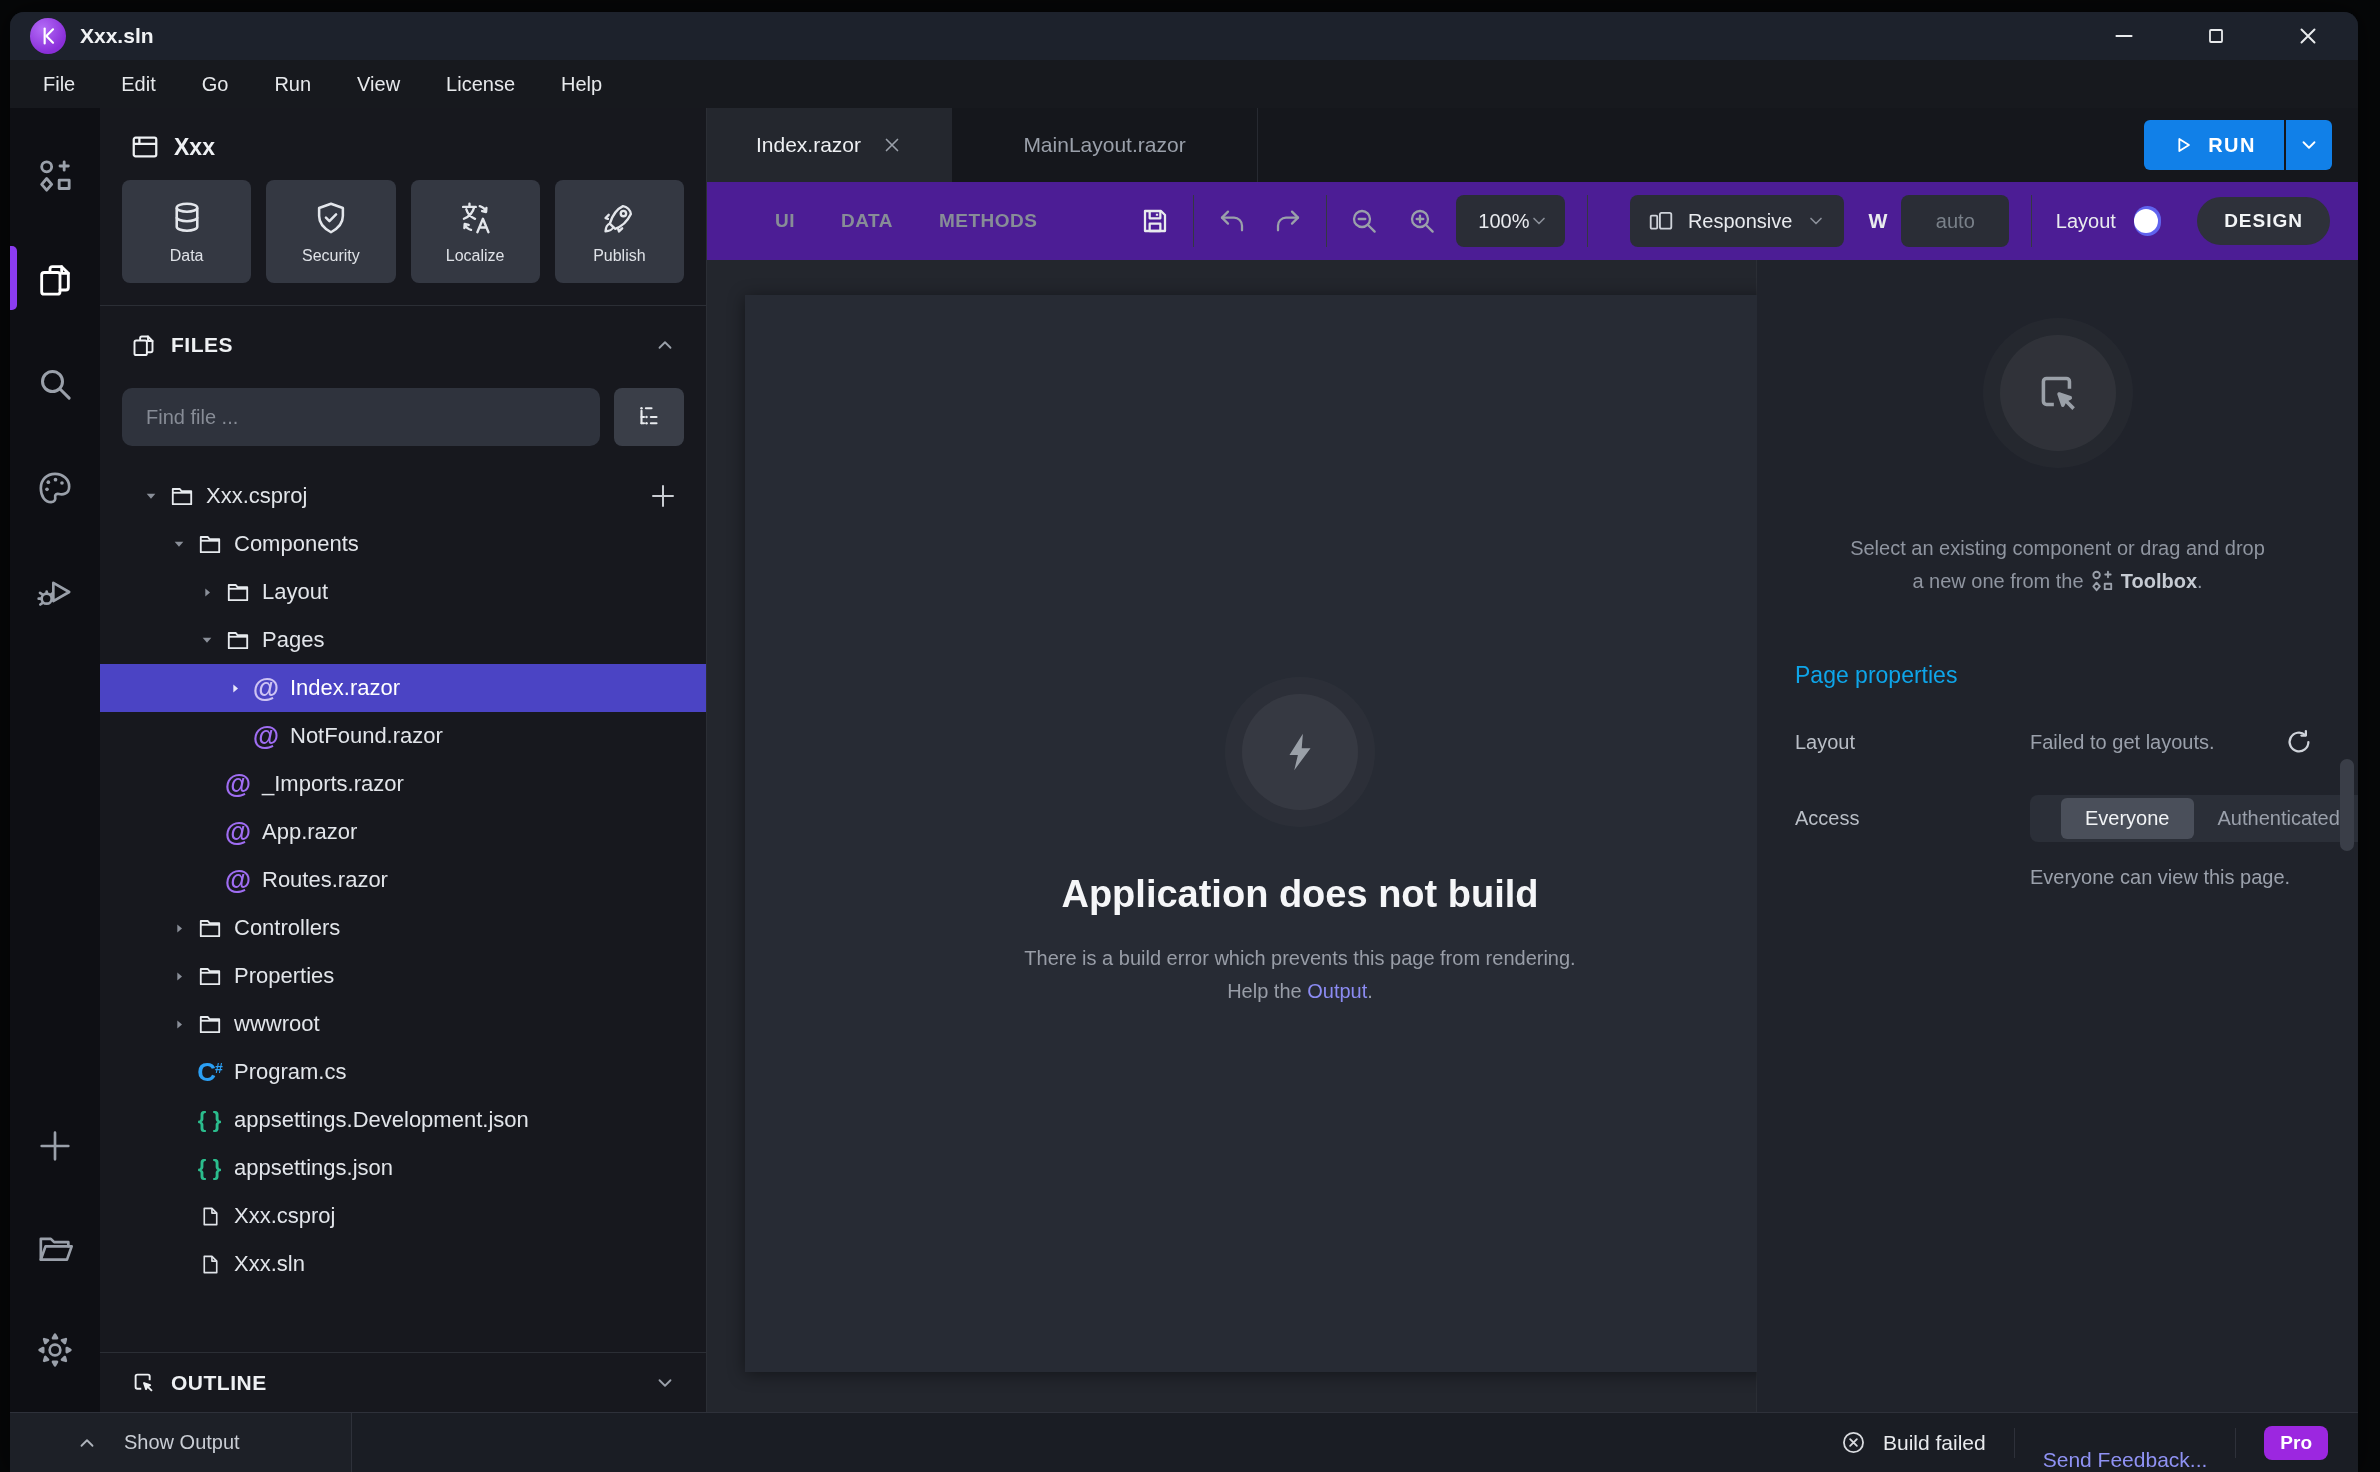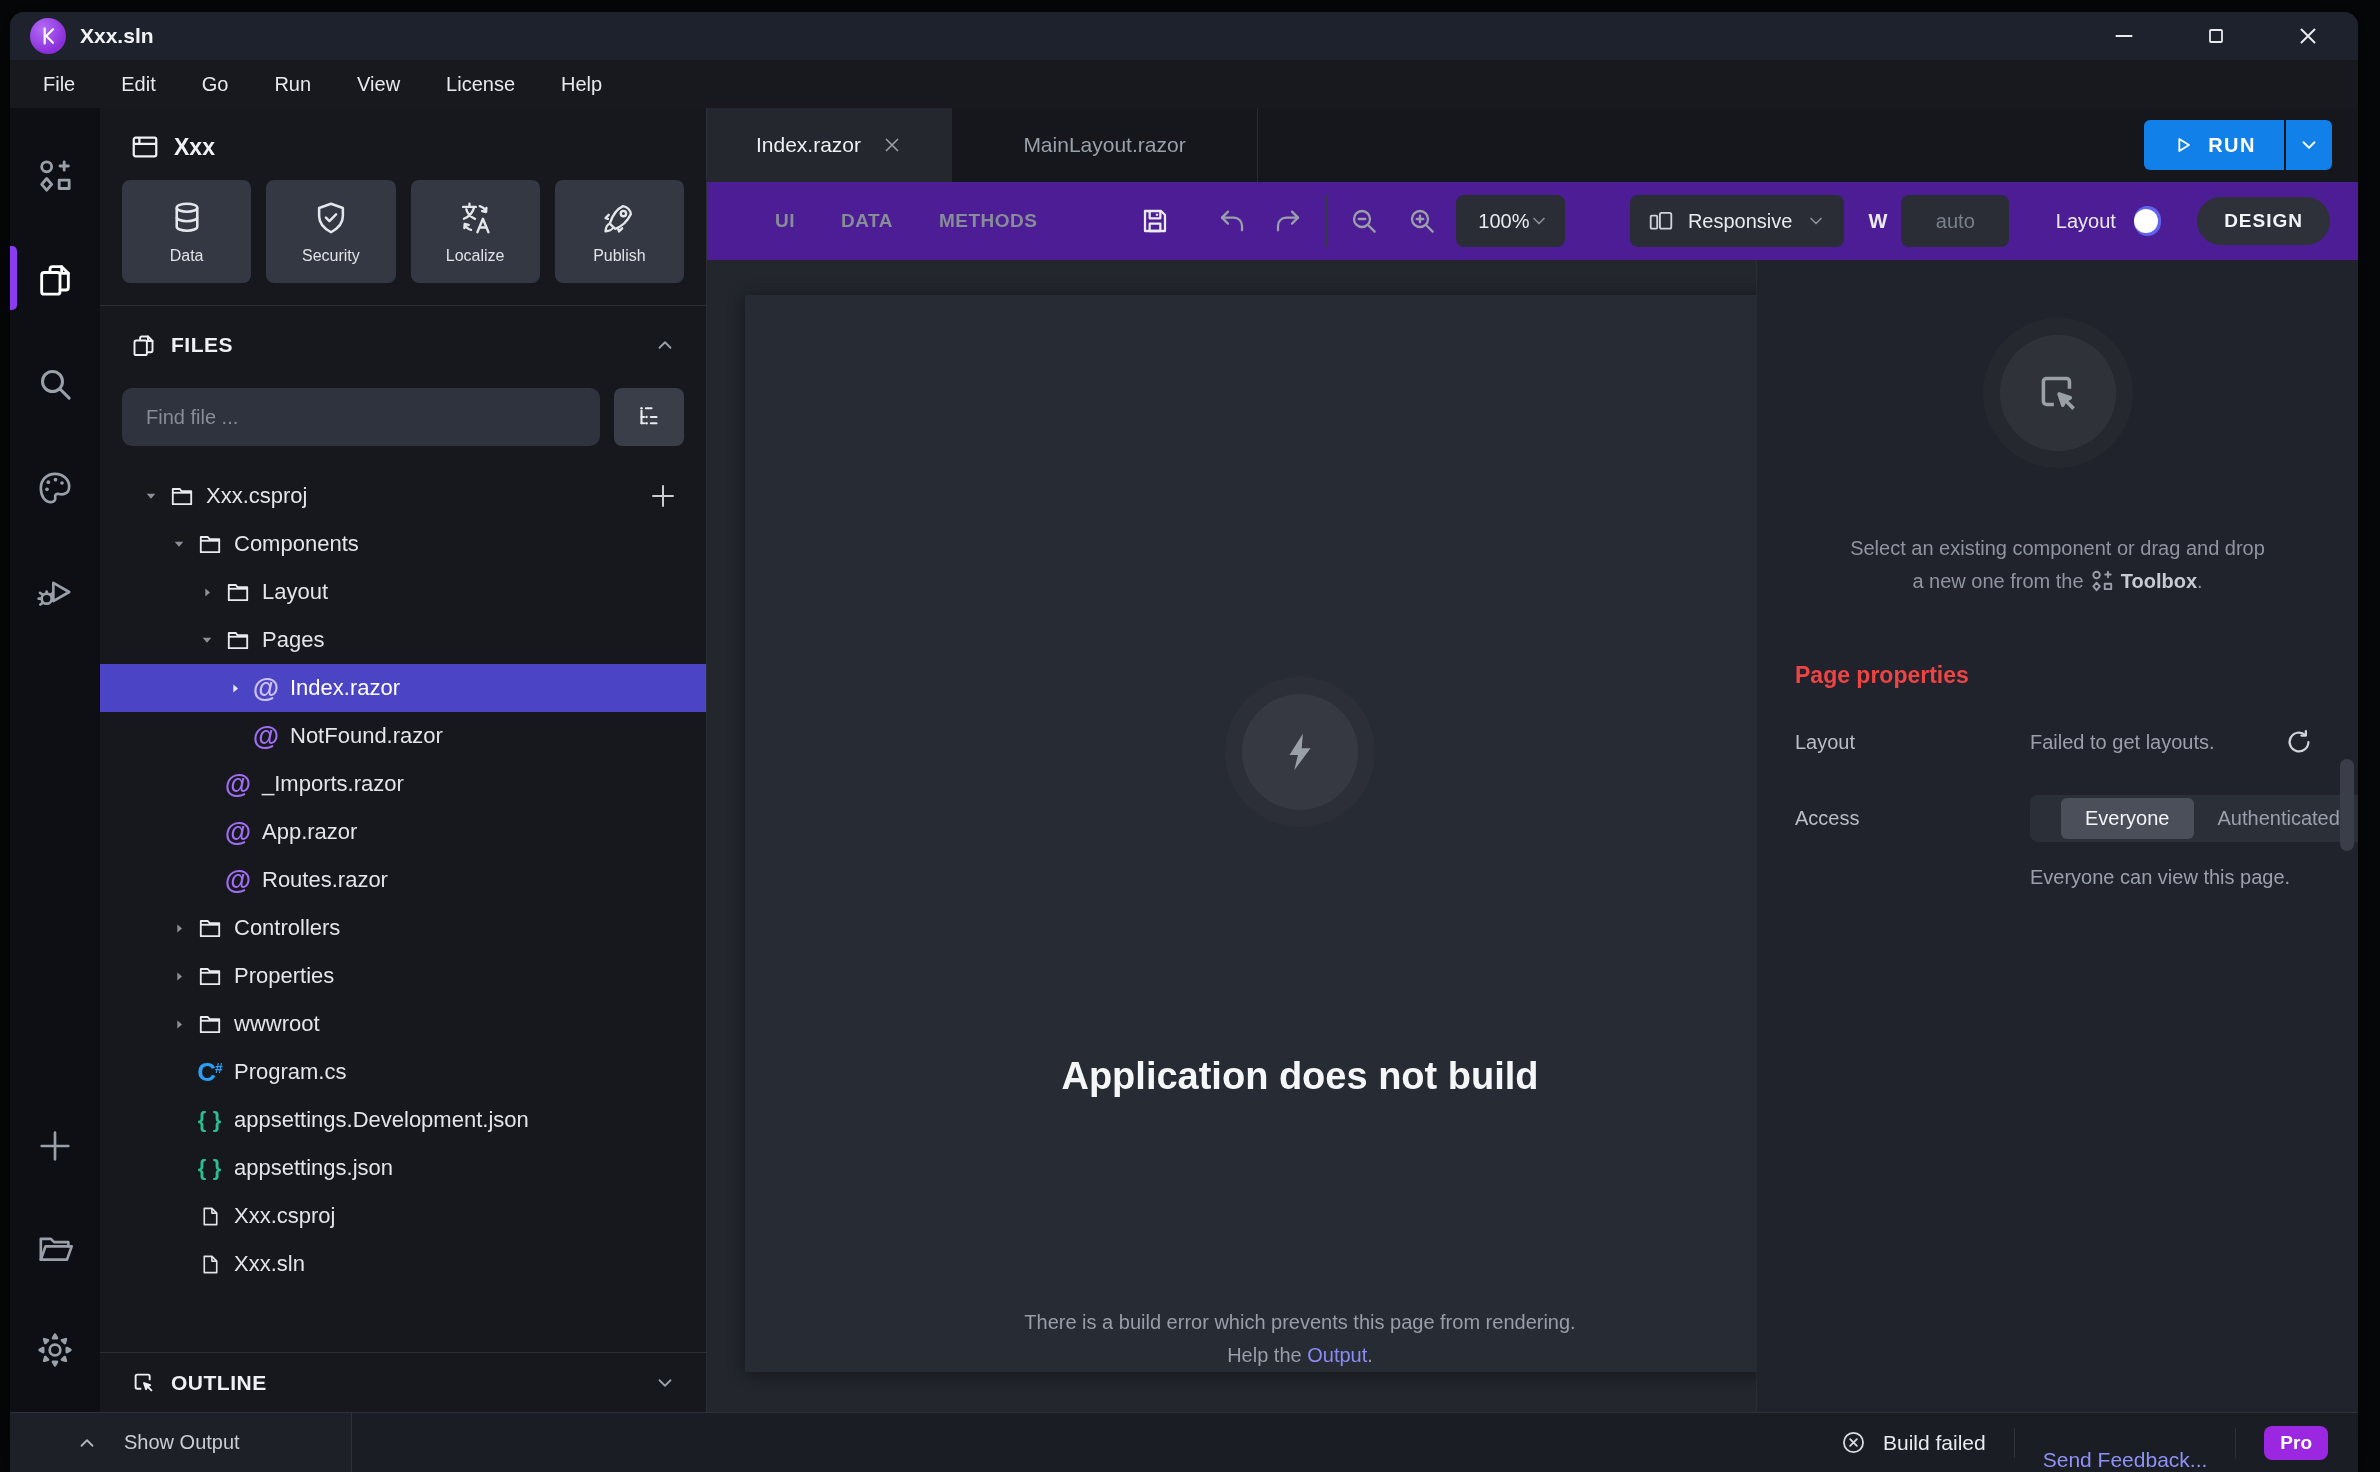--- a/index.html
+++ b/index.html
@@ -88,35 +88,35 @@
   .autobox::placeholder { color:#798089; }
   .laylabel { font-size:20px; color:#e9ebee; margin:0 18px 0 2px; }
   .toggle { width:62px; height:30px; border-radius:15px; background:#6063ee; position:relative; }
   .toggle .knob { position:absolute; right:3px; top:3px; width:24px; height:24px; border-radius:50%; background:#fff; }
   .designbtn { margin-left:36px; margin-right:28px; background:#2e313a; border-radius:26px; padding:13px 27px; color:#f2f4f6; font-size:19px; font-weight:800; letter-spacing:1px; }
   .chevsm { width:20px; height:20px; color:#8a8f99; }
   
   .workrow { flex:1; display:flex; min-height:0; }
   .canvas { width:1050px; background:#23262d; border-right:1px solid #2b2e35; position:relative; flex:none; }
   .page { position:absolute; left:38px; top:35px; width:1110px; height:1077px; background:#272b34;
-    box-shadow:0 2px 16px rgba(0,0,0,.45); display:flex; flex-direction:column; align-items:center;justify-content:space-between; }
+    box-shadow:0 2px 16px rgba(0,0,0,.45); display:flex; flex-direction:column; align-items:center; }
   .badge { border-radius:50%; display:flex; align-items:center; justify-content:center; }
   .badge.outer { width:150px; height:150px; background:rgba(255,255,255,.022); }
   .badge.inner { width:116px; height:116px; background:rgba(255,255,255,.05); color:#9aa0a8; }
   .page .badge.outer { margin-top:382px; }
   .buildtitle { margin-top:46px; font-size:38px; font-weight:800; color:#f5f6f8; }
   .buildmsg { margin-top:26px; font-size:20px; color:#989da7; text-align:center; line-height:1.65; }
   .outlink { color:#8b8bf2; }
   
   .rightpanel { flex:1; background:#20232b; position:relative; display:flex; flex-direction:column; align-items:center; padding-top:58px; min-width:0; }
   .emptytext { margin-top:64px; text-align:center; font-size:20px; color:#8f95a0; line-height:1.65; padding:0 40px; }
   .emptytext .bold { color:#c6cbd3; font-weight:700; }
   .minitoolbox { display:inline-block; vertical-align:-6px; width:26px; height:26px; color:#9aa0aa; }
   .props { align-self:stretch; padding:0 38px; margin-top:64px; }
-  .propstitle { font-size:23px; font-weight:700; color:#ef4444; }
+  .propstitle { font-size:23px; font-weight:400; color:#0ea5e9; }
   .proprow { display:flex; align-items:center; margin-top:38px; }
   .proplabel { width:235px; flex:none; font-size:20px; color:#b9bec6; }
   .propvalue { font-size:20px; color:#9aa0ab; }
   .refresh { margin-left:auto; margin-right:6px; width:30px; height:30px; color:#cfd3da; }
   .segment { background:#2b2f38; border-radius:8px; padding:3px; display:flex; }
   .seg { font-size:20px; padding:9px 24px; border-radius:6px; color:#9aa0ab; }
   .seg.on { background:#4a4f5a; color:#f1f3f5;margin-left:28px; }
   .caption { margin-top:24px; margin-left:235px; font-size:20px; color:#9aa0ab; }
   .scrollthumb { position:absolute; right:4px; top:499px; width:14px; height:92px; border-radius:7px; background:#3a3e48; }
   

